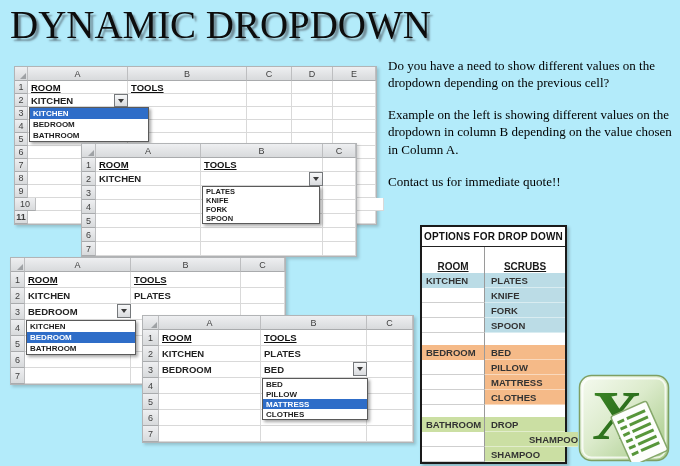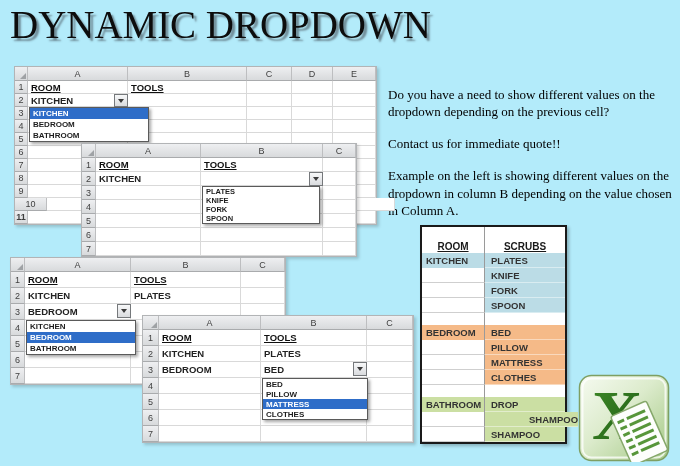--- a/index.html
+++ b/index.html
@@ -12,21 +12,21 @@
   #title{
     position:absolute;left:10px;top:0px;margin:0;
     font-family:"Liberation Serif",serif;font-weight:500;
     font-size:41px;color:#0d0d0d;white-space:nowrap;
     letter-spacing:0px;transform:scaleX(0.95);transform-origin:left;
     text-shadow:3px 3px 2px rgba(100,125,135,0.85);
   }
   
   #intro{
     position:absolute;left:388px;top:57px;width:288px;
-    font-family:"Liberation Serif",serif;font-size:13px;color:#000;line-height:1.32;margin-top:29px;
+    font-family:"Liberation Serif",serif;font-size:13px;color:#000;line-height:1.32;
   }
   #intro p{margin:0 0 15px 0;}
   
   .sheet{
     position:absolute;background:#fff;border:1px solid #B2B4B6;
     box-shadow:2px 2px 3px rgba(0,0,0,0.18);box-sizing:content-box;
   }
   .srow{display:flex;}
   .hcell{
     background:linear-gradient(#EEEFF1,#D8DADC);
@@ -90,22 +90,22 @@
   
   #logo{position:absolute;left:578px;top:374px;width:92px;height:88px;}
 </style>
 </head>
 <body>
 
 <h1 id="title">DYNAMIC DROPDOWN</h1>
 
 <div id="intro">
   <p>Do you have a need to show different values on the dropdown depending on the previous cell?</p>
+  <p>Example on the left is showing different values on the dropdown in column B depending on the value chosen in Column A.</p>
   <p>Contact us for immediate quote!!</p>
-  <p>Example on the left is showing different values on the dropdown in column B depending on the value chosen in Column A.</p>
 </div>
 
 <div class="sheet" id="sheet1" style="left: 14px; top: 66px; width: 361px; height: 157px; z-index: 1;">
     <div class="srow" style="height: 14px;">
       <div class="hcell corner" style="width: 13px;"></div>
       <div class="hcell" style="width: 100px;">A</div>
       <div class="hcell" style="width: 119px;">B</div>
       <div class="hcell" style="width: 45px;">C</div>
       <div class="hcell" style="width: 41px;">D</div>
       <div class="hcell" style="width: 43px;">E</div>
@@ -176,21 +176,21 @@
     </div>
     <div class="srow" style="height: 13px;">
       <div class="hcell" style="width: 13px;">9</div>
       <div class="cell" style="width: 100px;"></div>
       <div class="cell" style="width: 119px;"></div>
       <div class="cell" style="width: 45px;"></div>
       <div class="cell" style="width: 41px;"></div>
       <div class="cell" style="width: 43px;"></div>
     </div>
     <div class="srow" style="height: 13px;">
-      <div class="hcell" style="width: 32px;">10</div>
+      <div class="hcell" style="width: 21px;">10</div>
       <div class="cell" style="width: 100px;"></div>
       <div class="cell" style="width: 119px;"></div>
       <div class="cell" style="width: 45px;"></div>
       <div class="cell" style="width: 41px;"></div>
       <div class="cell" style="width: 43px;"></div>
     </div>
     <div class="srow" style="height: 13px;">
       <div class="hcell" style="width: 13px; font-weight: bold;">11</div>
       <div class="cell" style="width: 100px;"></div>
       <div class="cell" style="width: 119px;"></div>
@@ -378,20 +378,21 @@
     </div>
     <div class="dd-list" style="left: 119px; top: 62px; width: 106px;">
       <div class="dd-item" style="height: 10px; font-size: 8px;">BED</div>
       <div class="dd-item" style="height: 10px; font-size: 8px;">PILLOW</div>
       <div class="dd-item sel" style="height: 10px; font-size: 8px;">MATTRESS</div>
       <div class="dd-item" style="height: 10px; font-size: 8px;">CLOTHES</div>
     </div>
   </div>
 
 <div id="options">
+  <div class="opt-title">OPTIONS FOR DROP DOWN</div>
   <div id="opt-rows">
       <div class="opt-row" style="height: 12px;">
         <div class="opt-room no-line"></div>
         <div class="opt-thing no-line"></div>
       </div>
       <div class="opt-row" style="height: 14px;">
         <div class="opt-room opt-head">ROOM</div>
         <div class="opt-thing opt-head">SCRUBS</div>
       </div>
       <div class="opt-row" style="height: 15px;">

